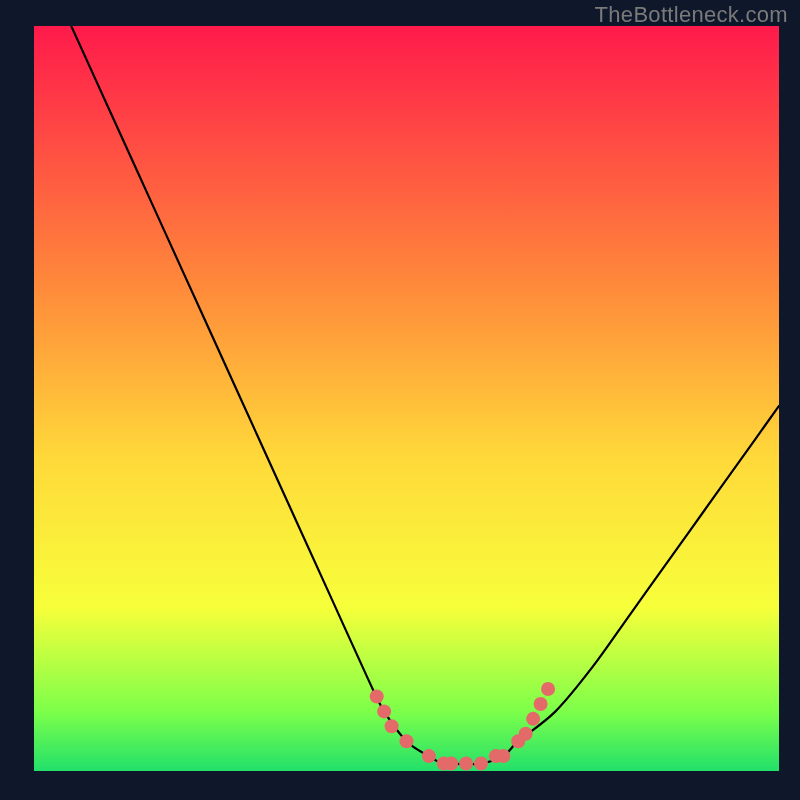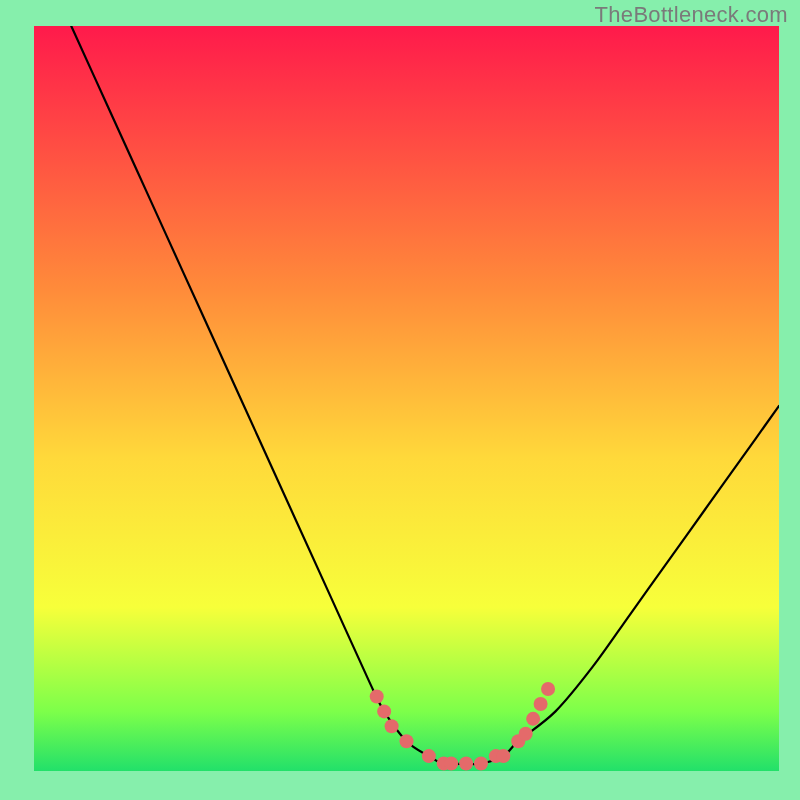--- a/index.html
+++ b/index.html
@@ -10,21 +10,21 @@
     background: #000;
     overflow: hidden;
     font-family: Arial, Helvetica, sans-serif;
   }
   .frame {
     position: absolute;
     top: 0;
     left: 0;
     width: 800px;
     height: 800px;
-    background: #86efac;
+    background: #0f172a;
   }
   .watermark {
     position: absolute;
     top: 2px;
     right: 12px;
     color: #7a7a7a;
     font-size: 22px;
     font-weight: 500;
     letter-spacing: 0.3px;
     user-select: none;

